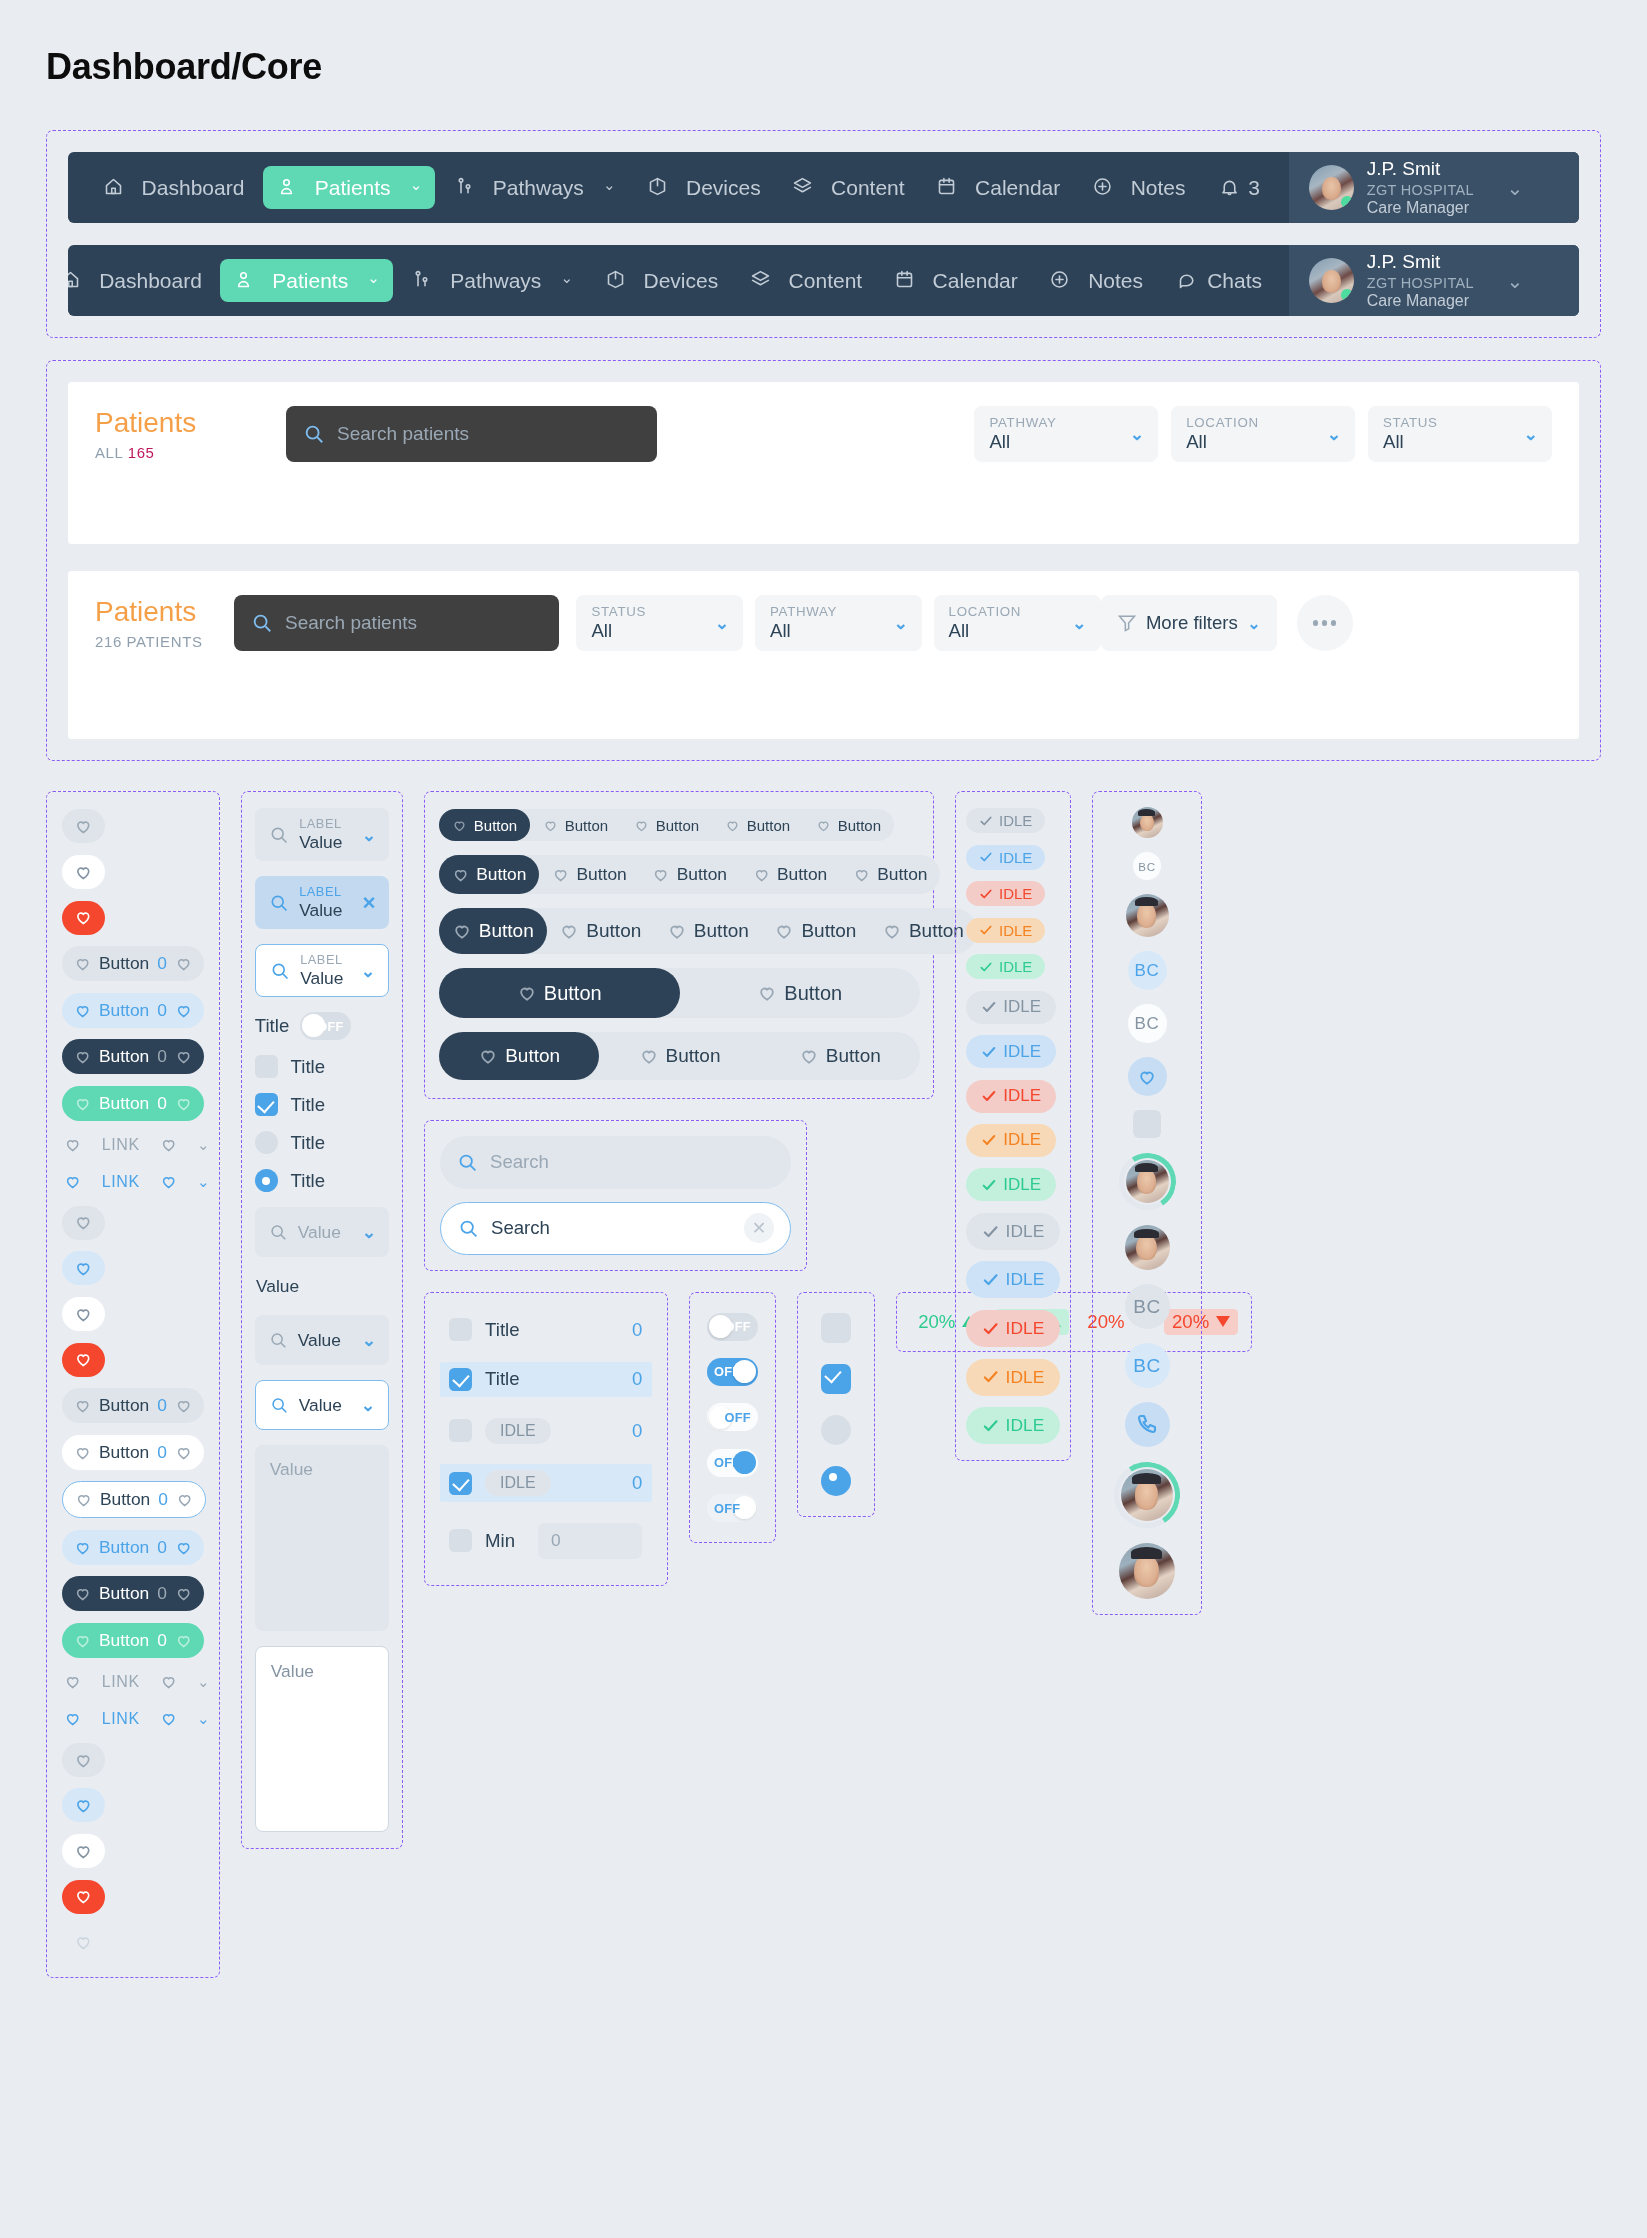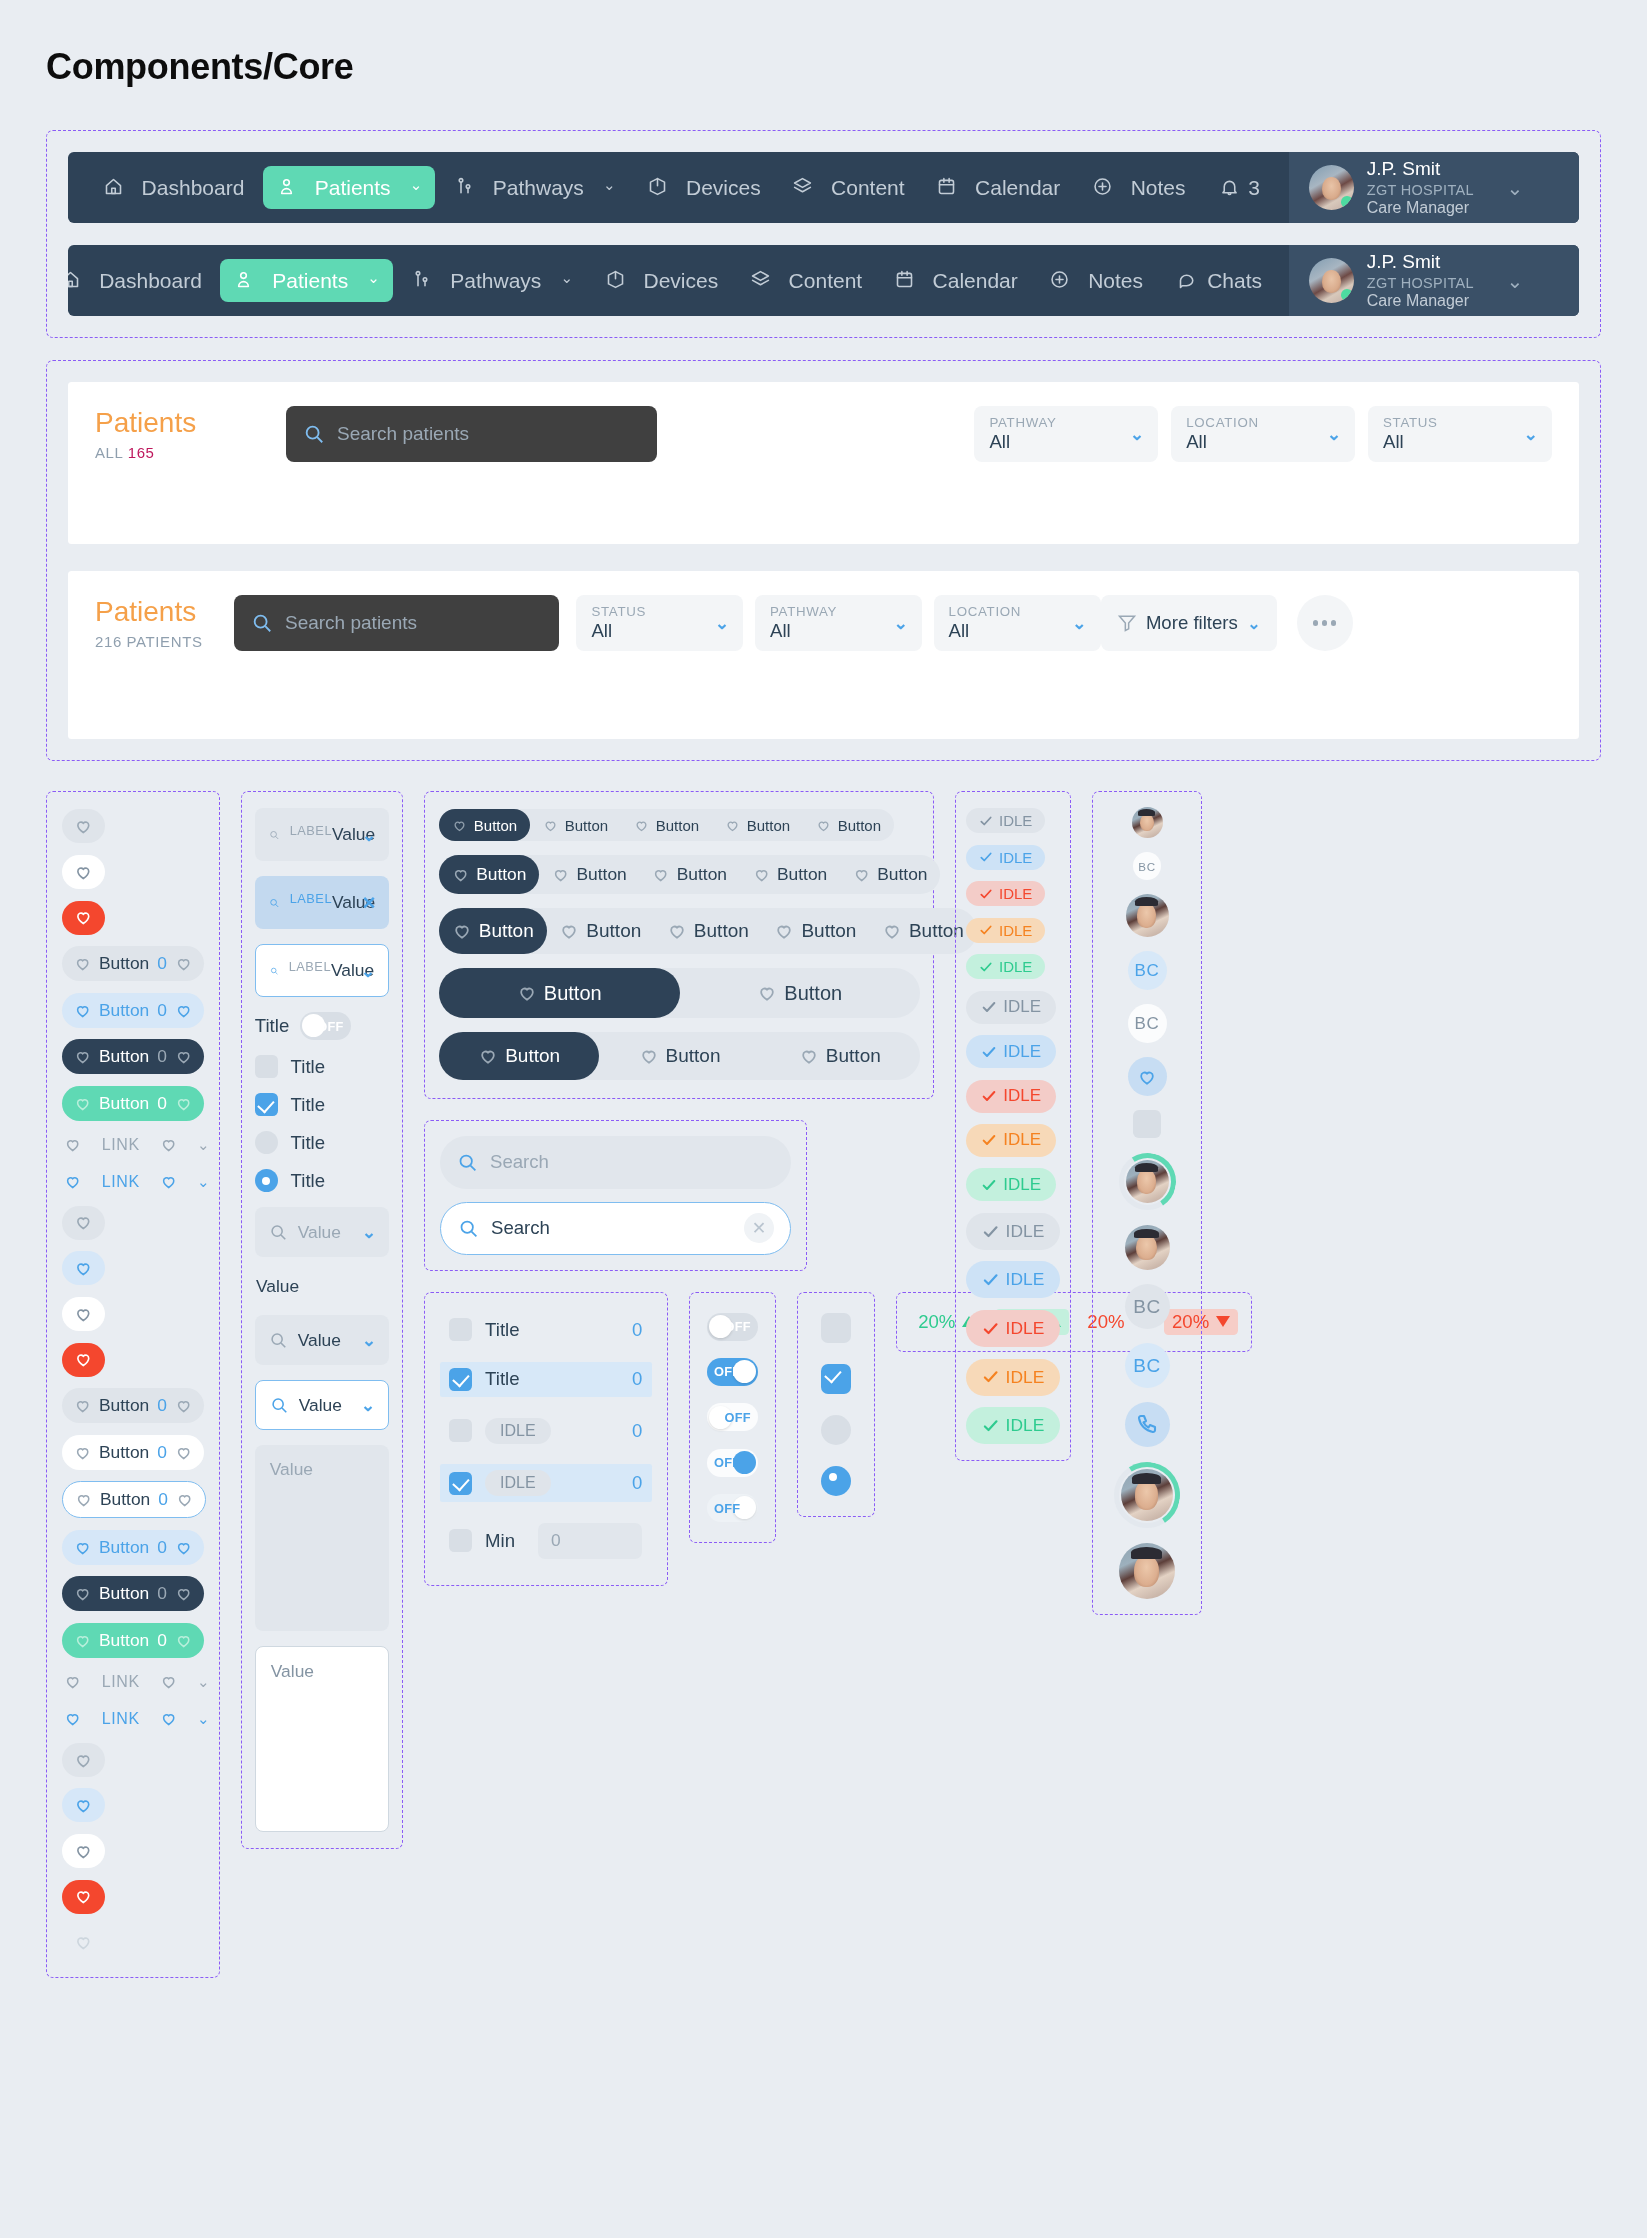--- a/index.html
+++ b/index.html
@@ -104,21 +104,21 @@
   .t-blue { color: #4ba3e8; }
   .cnt-blue { color: #4ba3e8; } .cnt-grey { color: #9aa8b5; } .cnt-white { color: #fff; }
   .linkrow { display: inline-flex; gap: 20px; font-size: 16px; letter-spacing: 0.6px; padding: 3.5px 2.3px;}
 
   
   .col2 { width: 162px; padding: 16px 12.8px; display: flex; flex-direction: column; gap: 15px; }
   .lblsel {
     border-radius: 8px; height: 53px; display: flex; align-items: center;
     gap: 10.4px; padding: 0 14px; position: relative;
   }
-  .lblsel .txt { display: flex; line-height: 1.15; }
+  .lblsel .txt { display: flex; flex-direction: column; line-height: 1.15; }
   .lblsel .l { font-size: 12.8px; color: #9aa8b5; letter-spacing: 0.5px; }
   .lblsel .v { font-size: 17.4px; color: #2d4356; }
   .lblsel .right { position: absolute; right: 12.8px; top: 50%; transform: translateY(-50%); color: #4ba3e8; font-size: 17.4px; font-weight: bold;}
   .valsel { border-radius: 8px; height: 50px; display:flex; align-items:center; gap:10.4px; padding: 0 14px; position: relative;}
   .valsel .v { font-size: 17.4px; }
   .togrow { display: flex; align-items: center; gap: 10.4px; font-size: 18.6px; }
   .toggle { width: 51px; height: 28px; border-radius: 579px; display: flex; align-items: center; position: relative; }
   .toggle .knob { width: 23px; height: 23px; border-radius: 50%; position: absolute; top: 2.3px; }
   .toggle .tx { font-size: 12.8px; font-weight: 600; letter-spacing: 0.3px; position: absolute; }
   .cbrow { display: flex; align-items: center; gap: 12.8px; font-size: 18.6px; }
@@ -186,21 +186,21 @@
   .initials { font-size: 17.4px; letter-spacing: 0.6px; }
   .sqbox { width: 28px; height: 28px; border-radius: 5.8px; background: #d8dee5; }
 
   svg.ic { display:block; }
 </style>
 </head>
 <body>
 
 <div class="page">
 
-  <h1 class="page-title">Components/Core</h1>
+  <h1 class="page-title">Dashboard/Core</h1>
 
   <div class="dash nav-section">
     <div id="navbars-host">
         <div class="navbar">
      <div class="nav-items">
             <div class="nav-item ">
        <svg class="ic" width="21" height="21" viewBox="0 0 24 24" stroke="#c2ccd6" fill="none" stroke-width="1.8" stroke-linecap="round" stroke-linejoin="round">
                 <path d="M4 11 12 4l8 7v9H4z"></path>
                 <rect x="10" y="14" width="4" height="6"></rect>
               </svg>

